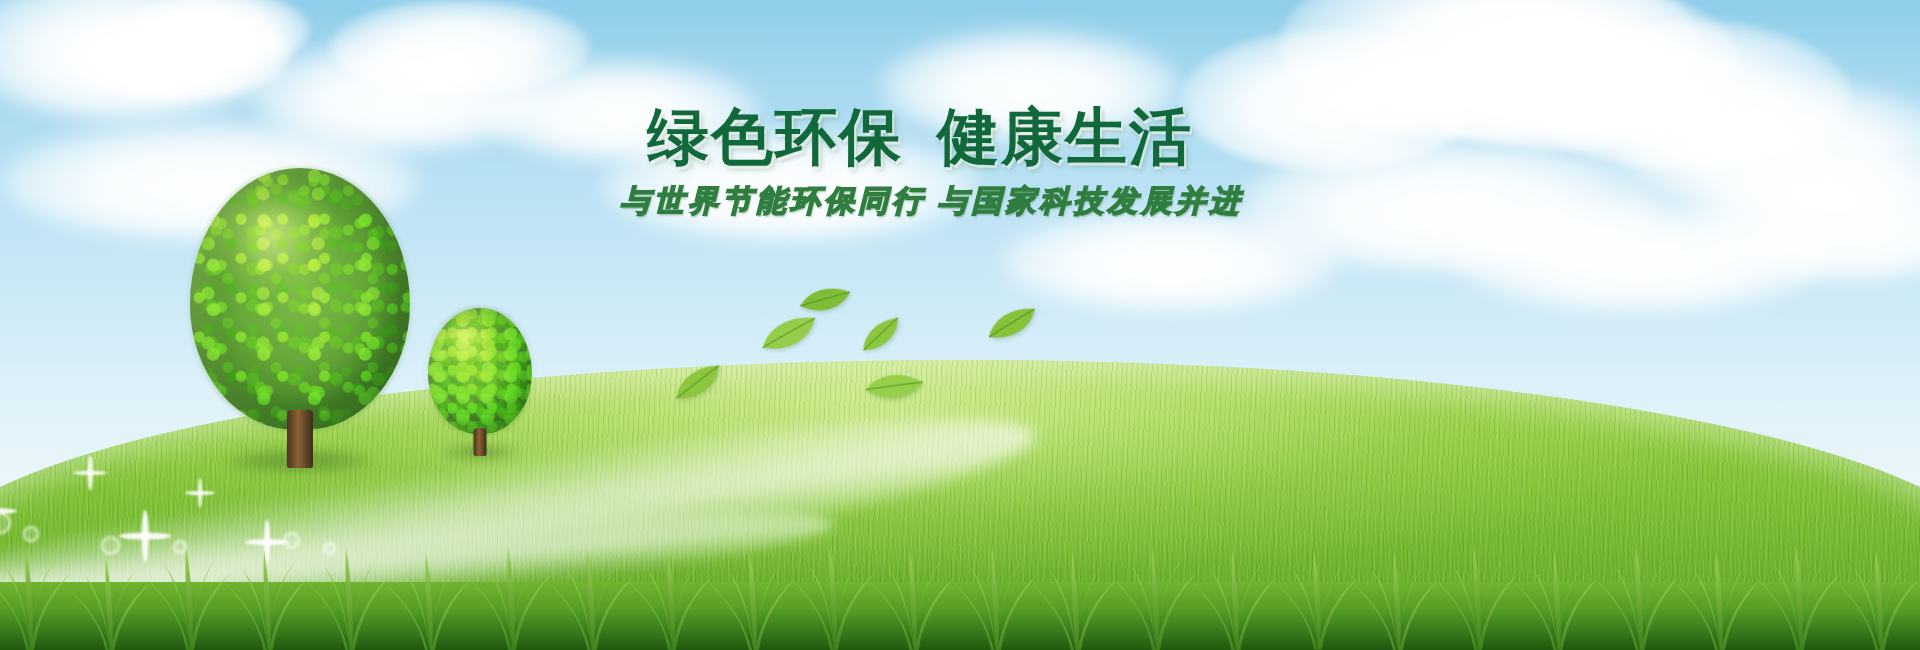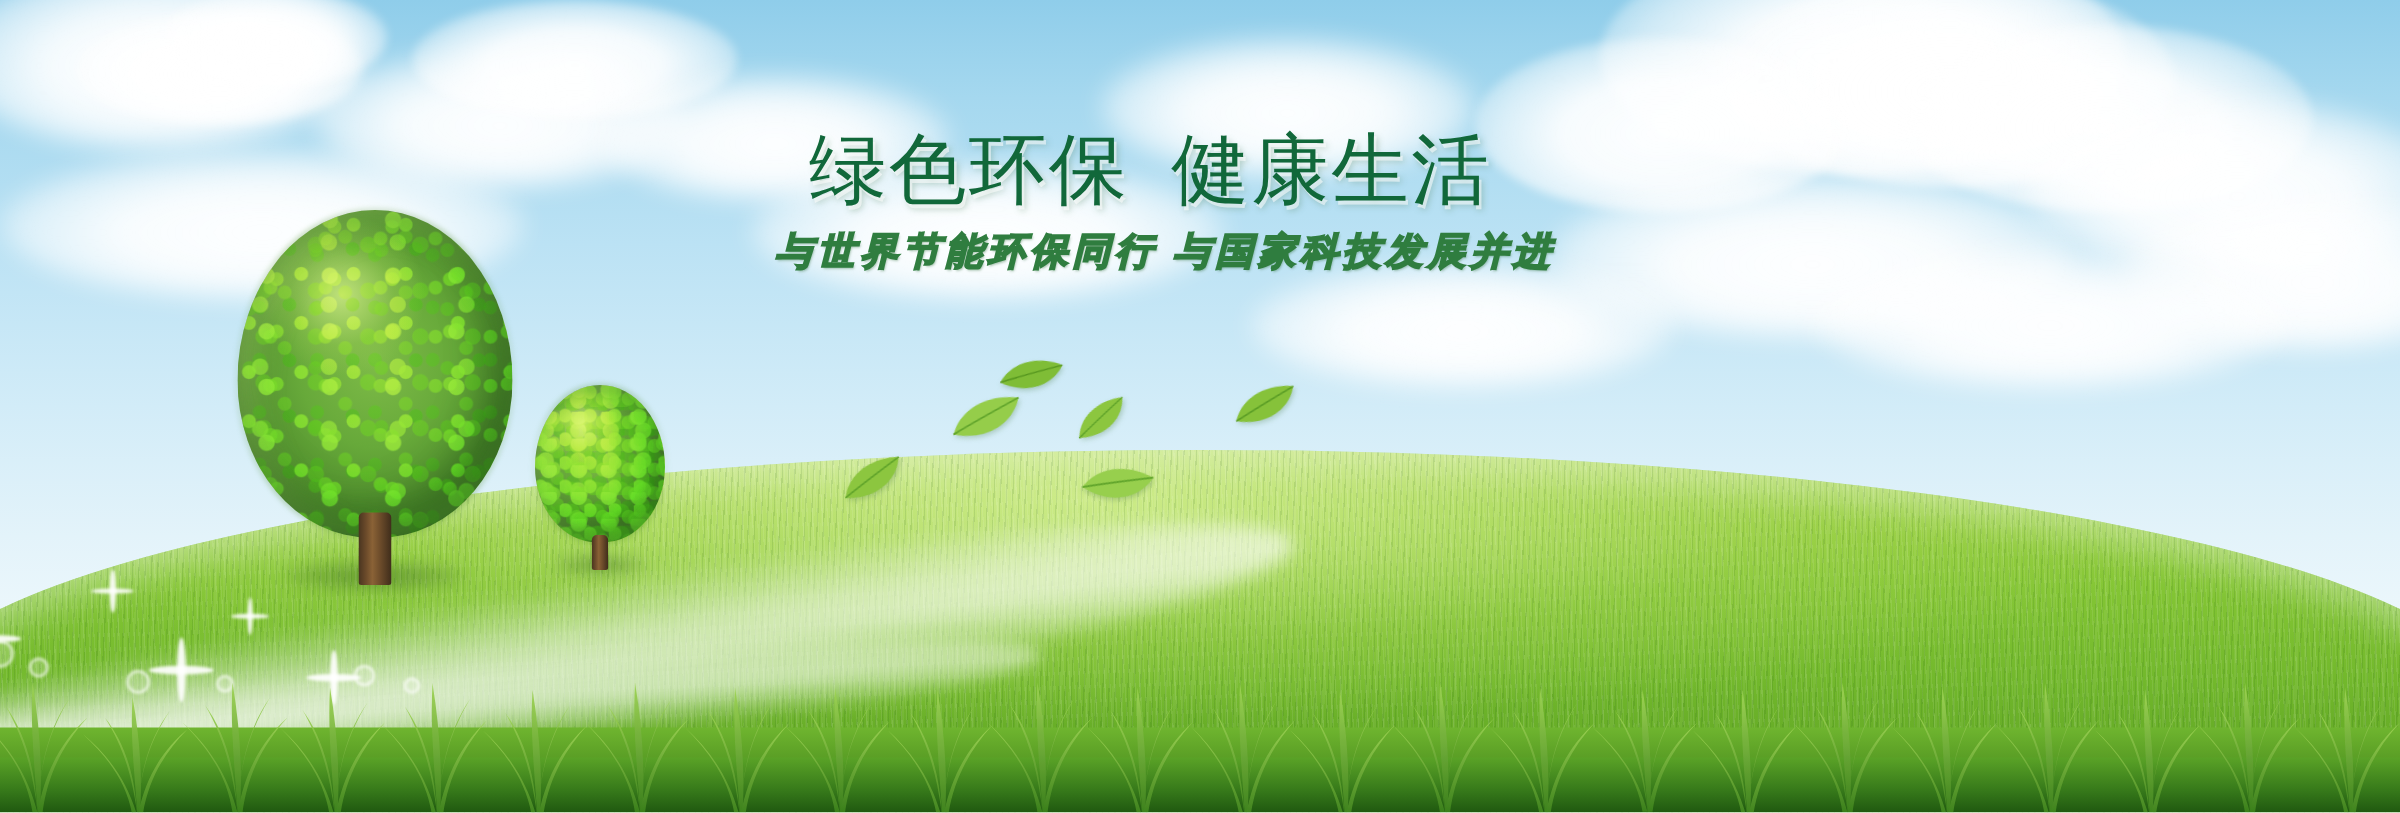--- a/index.html
+++ b/index.html
@@ -143,34 +143,34 @@
        rgba(40,86,26,0.42) 0%, rgba(40,86,26,0.18) 55%, rgba(0,0,0,0) 78%);
     filter:blur(5px);
   }
 
   
   .text-block {
     position:absolute; left:620px; top:104px;
     width:600px; text-align:center;
   }
   .headline {
-    font-size:62px; font-weight:normal;
+    font-size:62px; font-weight:bold;
     color:#11683a; letter-spacing:2px; line-height:1.05;
     white-space:nowrap;
     text-shadow:2px 3px 0 rgba(255,255,255,0.55), 3px 4px 5px rgba(80,130,90,0.35);
   }
   .headline .gap { display:inline-block; width:34px; }
   .subtitle {
     margin-top:16px;
     font-size:27px; color:#15763f; letter-spacing:.2px; white-space:nowrap;
   }
   .tagline {
     margin-top:12px;
     font-size:30px; white-space:nowrap;
-    font-family:Liberation Sans, sans-serif;
+    font-family:Liberation Serif, serif;
     font-style:italic; font-weight:bold;
     color:#ffffff; letter-spacing:4px;
     -webkit-text-stroke:1.6px #2f7d3f;
     text-shadow:1px 2px 2px rgba(60,120,70,0.45);
   }
 
   
   .leaf { position:absolute; }
   .leaf svg { display:block; width:100%; height:100%;
               filter:drop-shadow(1px 2px 2px rgba(70,120,60,0.28)); }

